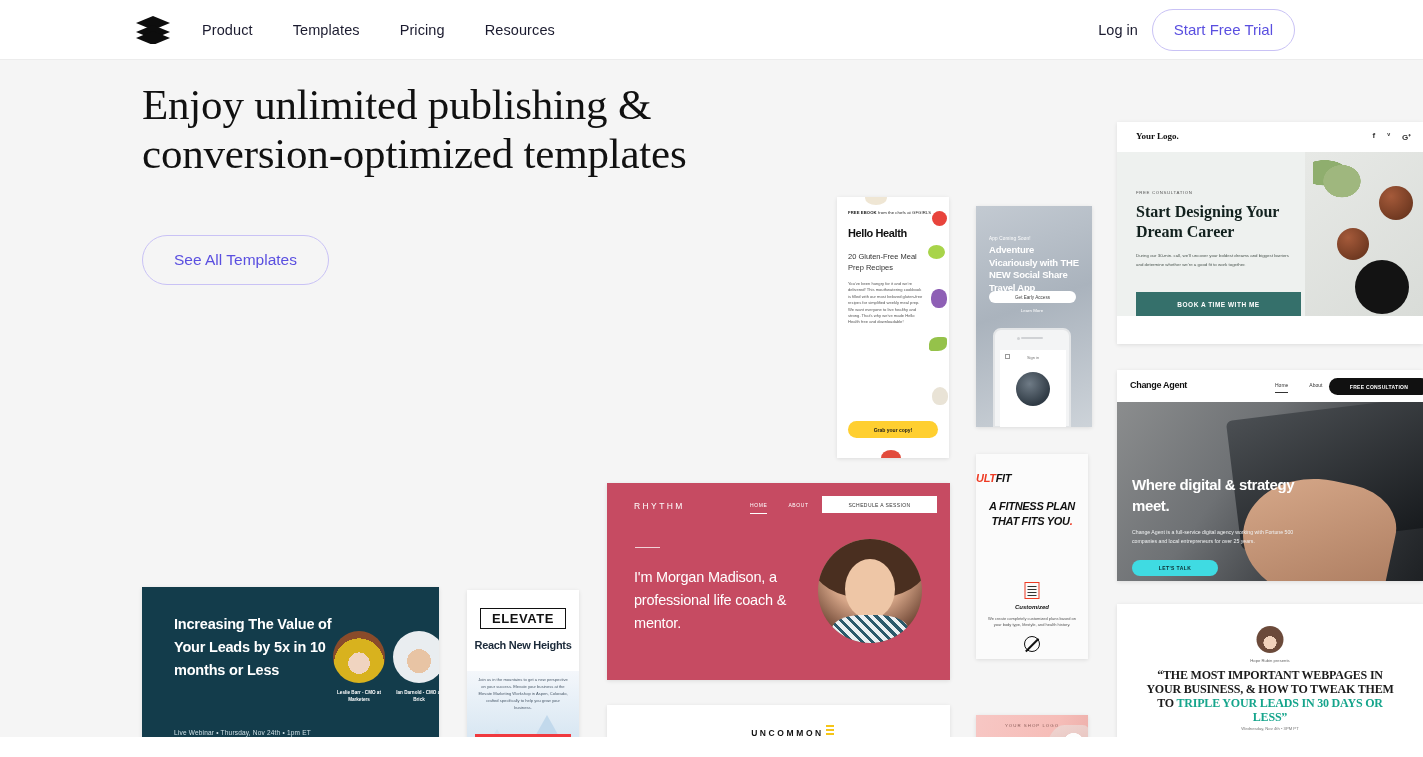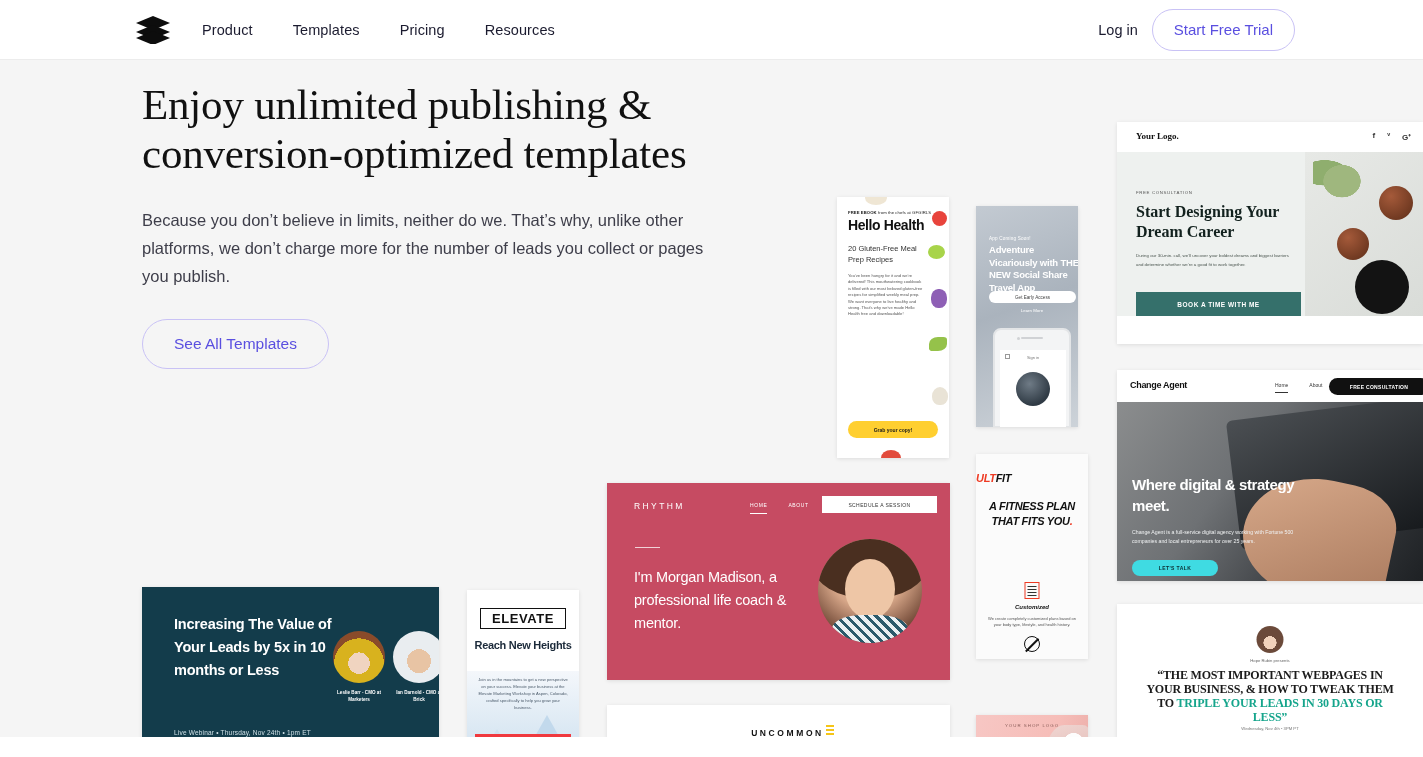--- a/index.html
+++ b/index.html
@@ -51,30 +51,30 @@
 
   
   .card { position: absolute; background: #fff; overflow: hidden;
           box-shadow: 0 1px 4px rgba(0,0,0,.10); }
 
   
   .c-health { left: 837px; top: 137px; width: 112px; height: 261px; }
   .hh-inner { padding: 13px 11px 0 11px; position: relative; height: 100%; }
   .hh-kicker { font-size: 4.2px; line-height: 6px; color: #222; letter-spacing: .1px; }
   .hh-kicker b { font-weight: 700; }
-  .hh-title { font-size: 14px; line-height: 18px; font-weight: 700; color: #111; letter-spacing: -.4px;}
+  .hh-title { font-size: 11px; line-height: 18px; font-weight: 700; color: #111; margin-top: 8px; letter-spacing: -.4px;}
   .hh-sub { font-size: 7.5px; line-height: 11px; color: #333; margin-top: 9px; width: 78px;}
   .hh-body { font-size: 4.1px; line-height: 6.4px; color: #555; margin-top: 8px; width: 76px;}
   .hh-btn { position: absolute; left: 11px; bottom: 20px; width: 90px; height: 17px;
             background: #ffcf30; border-radius: 9px; color: #1b1b1b;
             font-size: 5px; font-weight: 700; display: flex; align-items: center; justify-content: center;}
   .veg { position: absolute; border-radius: 50%; }
 
   
-  .c-travel { left: 976px; top: 146px; width: 102px; height: 221px;
+  .c-travel { left: 976px; top: 146px; width: 116px; height: 221px;
               background: linear-gradient(160deg,#c3cad2 0%,#aab3bd 45%,#cdd3d9 100%); }
   .tv-kick { position: absolute; left: 13px; top: 30px; font-size: 4.6px; color: #fff; letter-spacing:.2px;}
   .tv-title { position: absolute; left: 13px; top: 38px; width: 92px;
               font-size: 9.5px; line-height: 12.5px; color: #fff; font-weight: 600; letter-spacing:-.2px;}
   .tv-btn { position: absolute; left: 13px; top: 85px; width: 87px; height: 12px; background: #fff;
             border-radius: 6px; font-size: 4.6px; color: #444; display: flex; align-items: center; justify-content: center;}
   .tv-link { position: absolute; left: 0; top: 102px; width: 112px; text-align: center; font-size: 4.4px; color: #fff;}
   .tv-phone { position: absolute; left: 17px; top: 122px; width: 78px; height: 100px;
               background: #f3f4f5; border-radius: 8px 8px 0 0; border: 2px solid #e3e5e7; }
   .tv-screen { position: absolute; left: 5px; top: 20px; width: 66px; height: 78px; background: #fff; }
@@ -265,21 +265,20 @@
   <div class="nav-right">
     <a href="#" class="login-link">Log in</a>
     <button class="trial-btn">Start Free Trial</button>
   </div>
 </div>
 
 <div class="hero-section">
 
   <div class="hero-copy">
     <h1 class="hero-title">Enjoy unlimited publishing &amp; conversion-optimized templates</h1>
-    <p class="hero-sub">Because you don’t believe in limits, neither do we. That’s why, unlike other platforms, we don’t charge more for the number of leads you collect or pages you publish.</p>
     <button class="hero-cta">See All Templates</button>
   </div>
 
   <div class="card c-health">
     <div class="hh-inner">
       <div class="hh-kicker">
         <b>FREE EBOOK</b><span> from the chefs at GFGIRLS</span>
       </div>
       <div class="hh-title">Hello Health</div>
       <div class="hh-sub">20 Gluten-Free Meal Prep Recipes</div>

